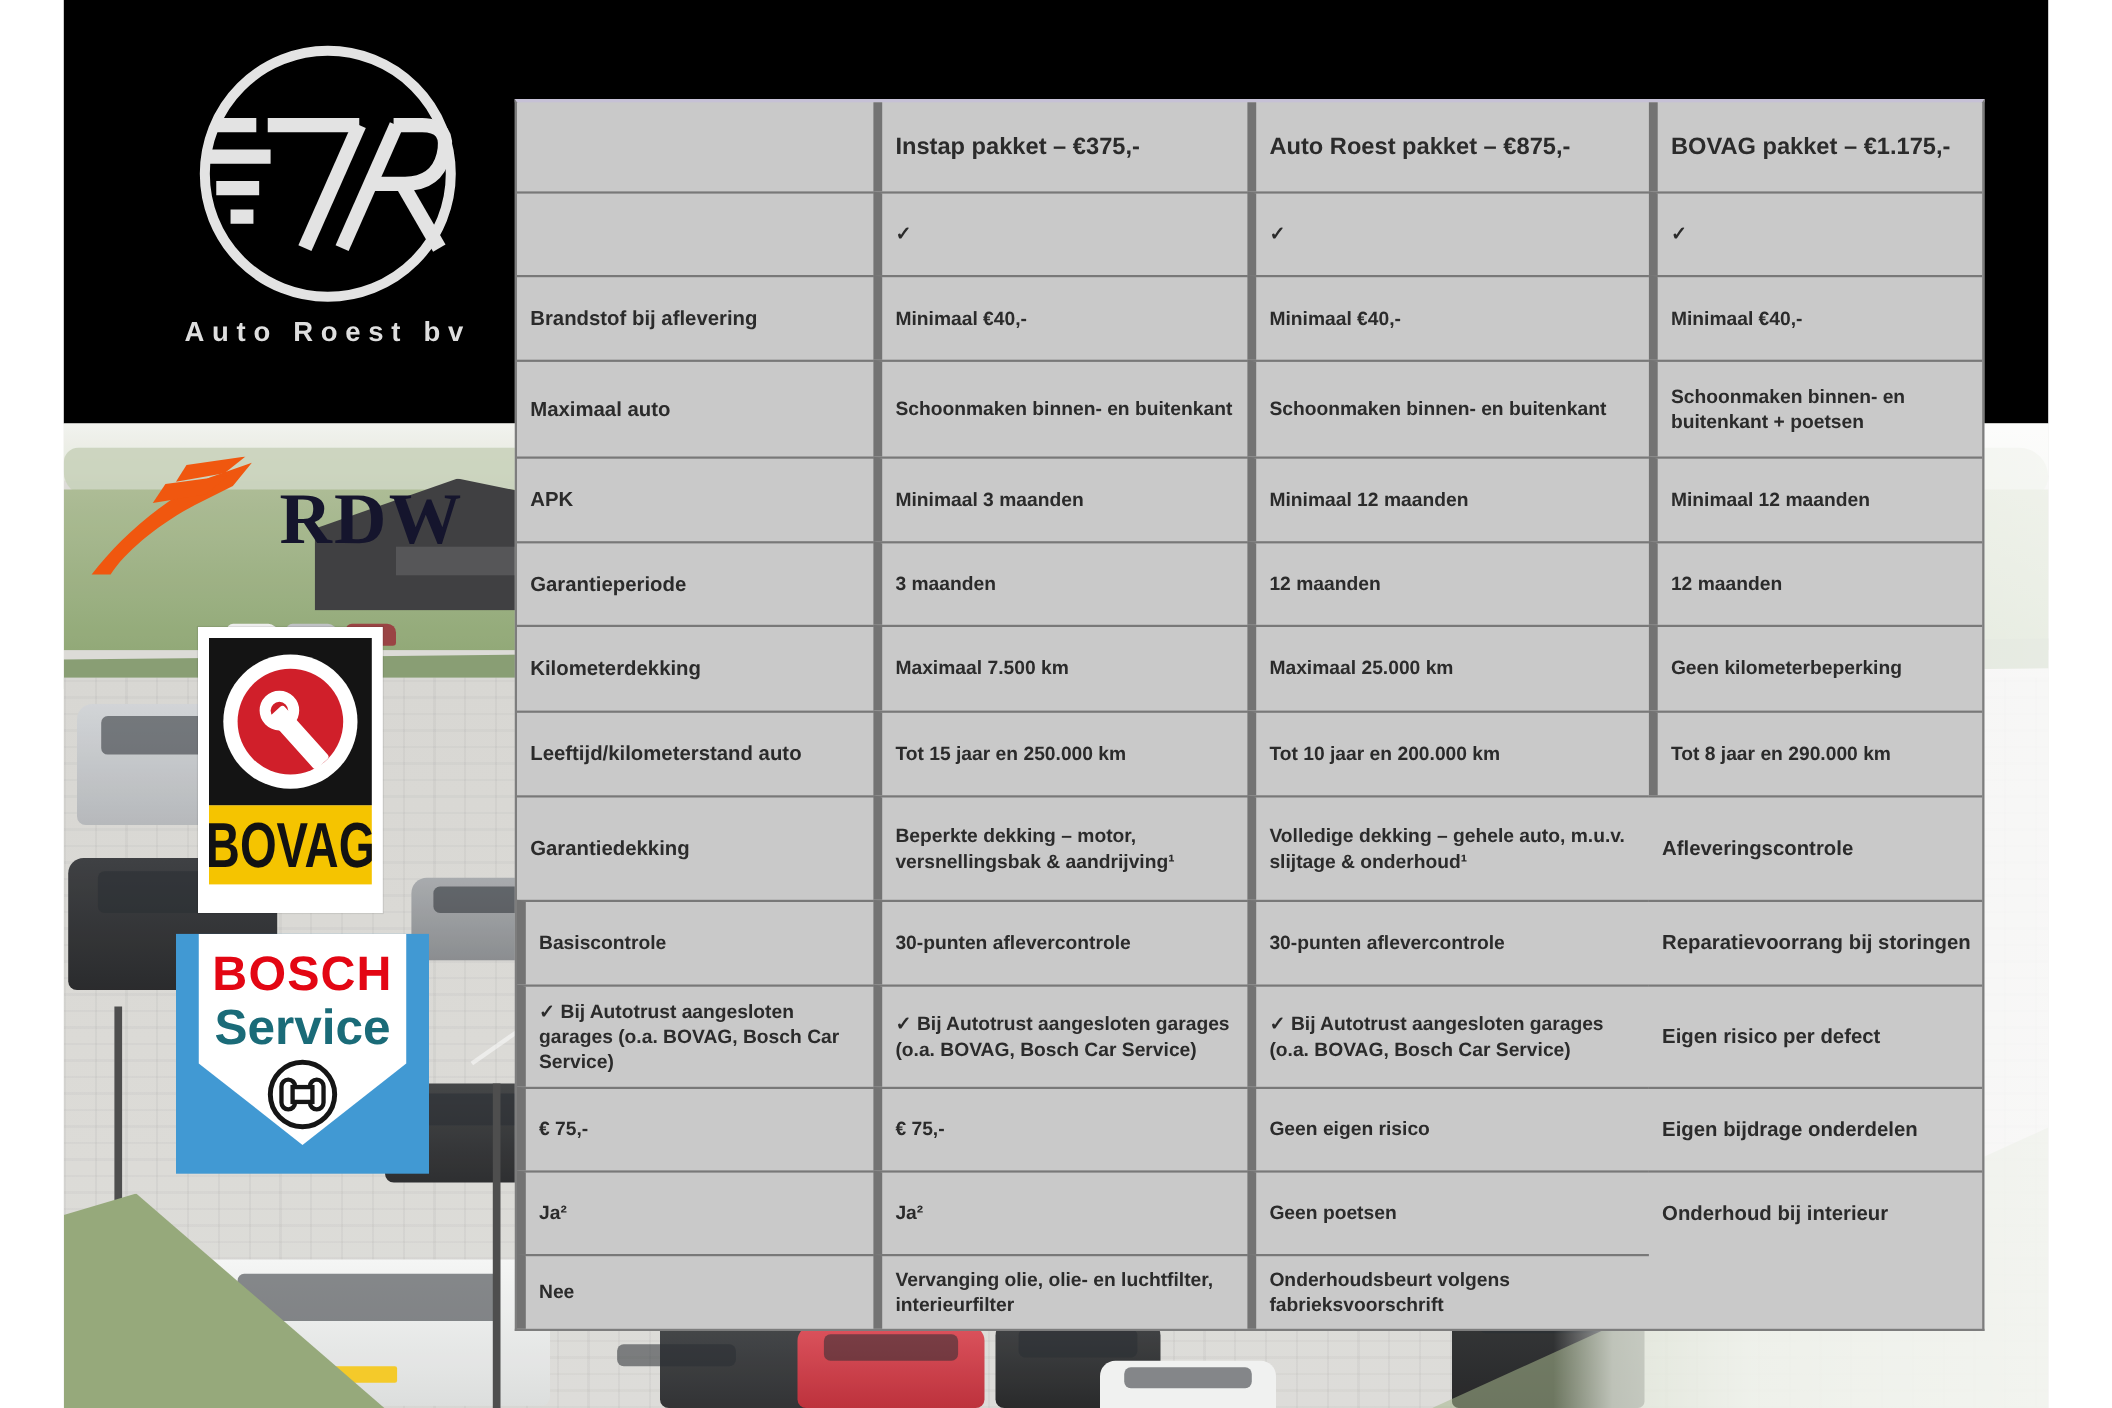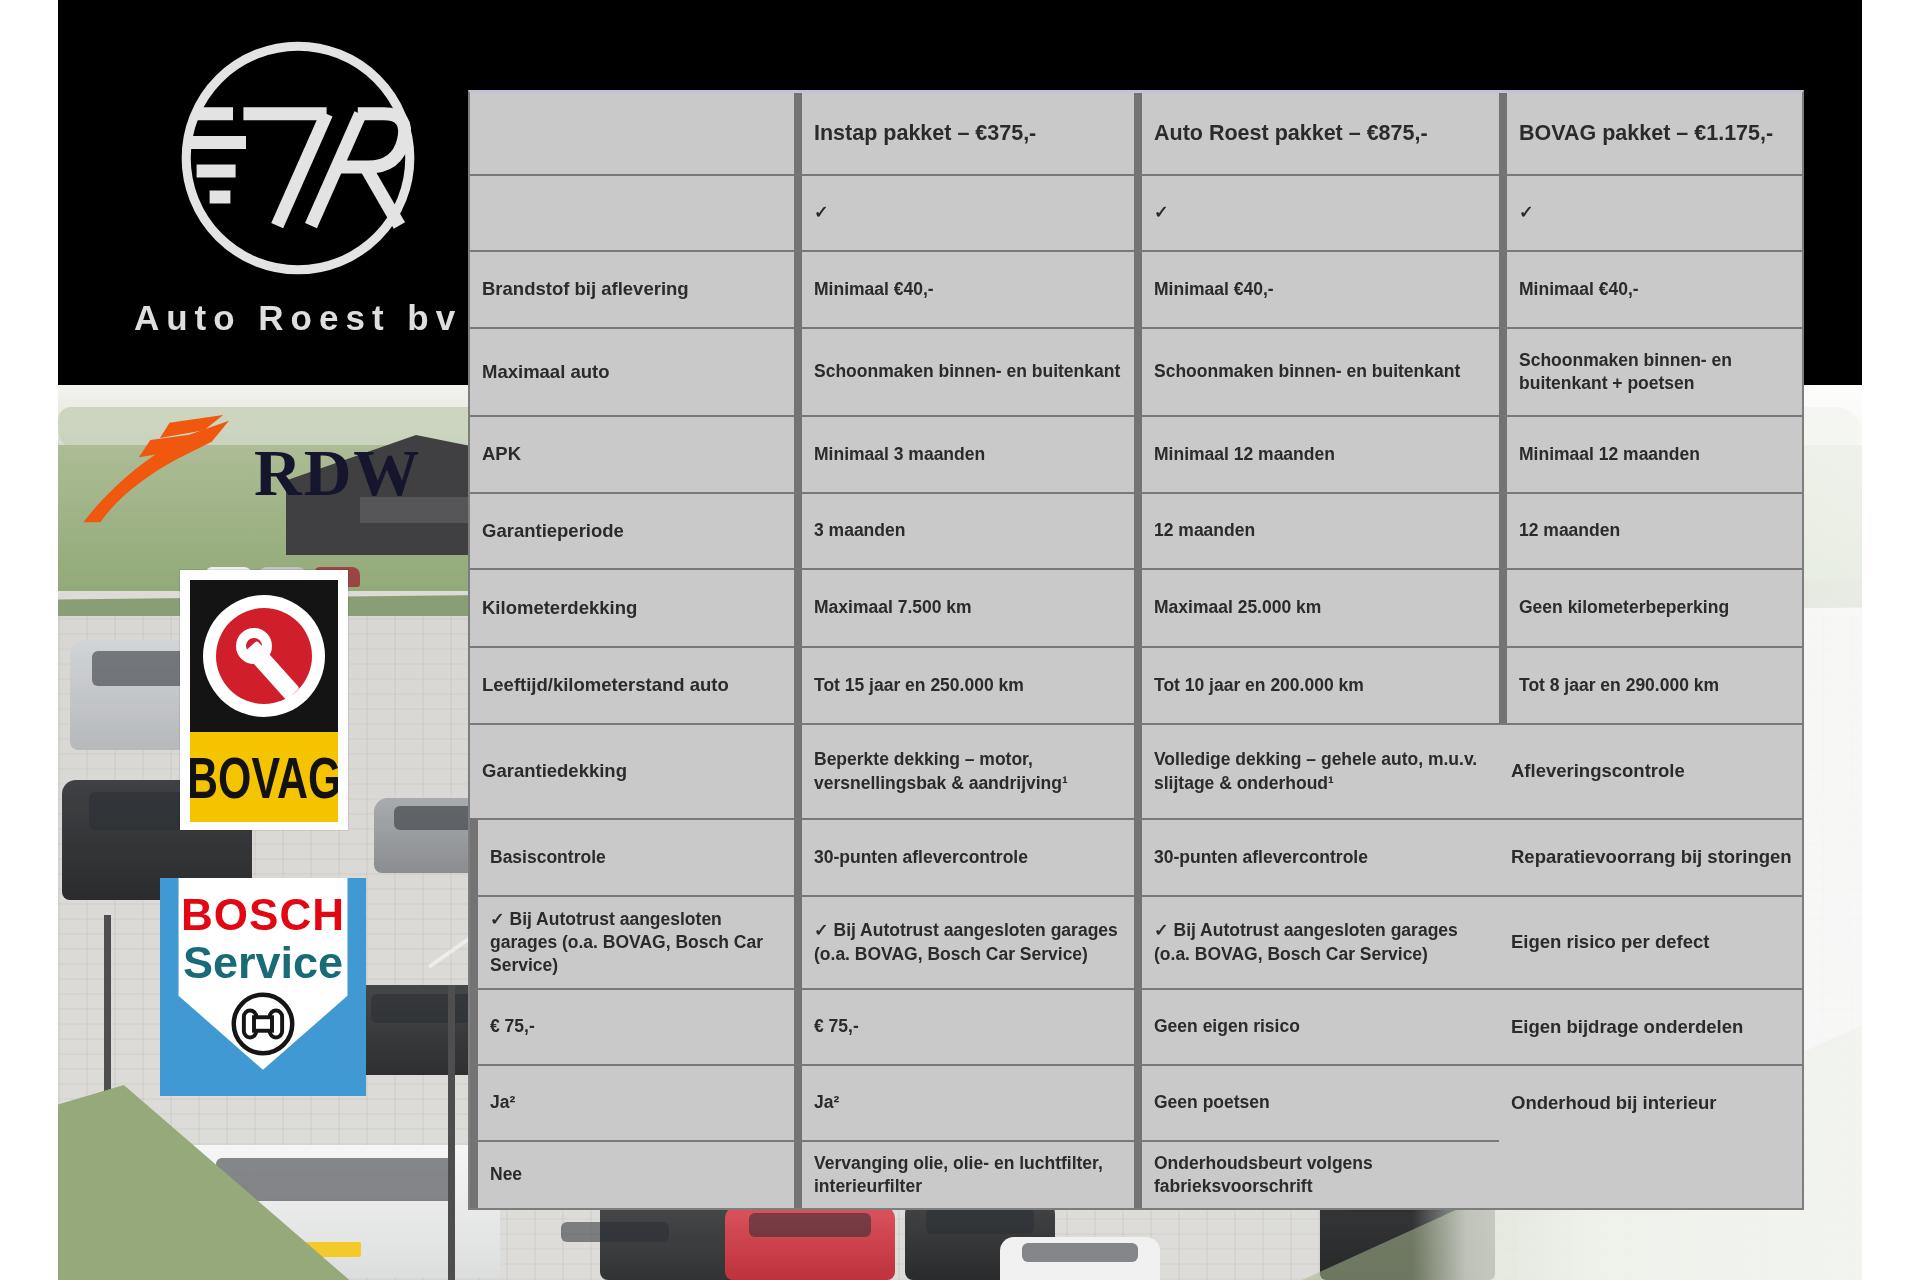--- a/index.html
+++ b/index.html
@@ -3,21 +3,21 @@
 <meta charset="utf-8">
 <style>
   html,body{margin:0;padding:0;background:#ffffff;}
   body{width:1920px;height:1280px;overflow:hidden;position:relative;
        font-family:"Liberation Sans", sans-serif;}
 
   
   .black-band{position:absolute;left:58px;top:0;width:1804px;height:385px;background:#000;}
   .brand{position:absolute;left:40px;top:0;width:400px;height:385px;text-align:center;}
   .brand svg{display:block;margin:28px auto 0 auto;}
-  .brand-name{color:#dedede;font-size:35px;font-weight:bold;letter-spacing:7px;margin-top:10px;white-space:nowrap;}
+  .brand-name{color:#dedede;font-size:25px;font-weight:bold;letter-spacing:7px;white-space:nowrap;}
 
   
   .photo{position:absolute;left:58px;top:385px;width:1804px;height:895px;overflow:hidden;background:#d8d7d3;}
   .sky{position:absolute;left:0;top:0;width:100%;height:52px;background:linear-gradient(180deg,#f1f2ed,#dfe4d7);}
   .treeline{position:absolute;left:0;top:22px;width:100%;height:44px;background:#c2ccb2;border-radius:30px 60px 40px 50px;opacity:.85;}
   .field{position:absolute;left:0;top:60px;width:100%;height:146px;background:linear-gradient(180deg,#a4b58a,#86a069);}
   .grass-strip{position:absolute;left:0;top:205px;width:100%;height:27px;background:#7c9465;transform:skewY(-0.6deg);}
   .pavement{position:absolute;left:0;top:231px;width:100%;height:664px;
     background:
       repeating-linear-gradient(90deg, rgba(110,110,110,0.08) 0 2px, transparent 2px 28px),
@@ -66,24 +66,24 @@
   
   .rdw{position:absolute;left:16px;top:30px;display:flex;align-items:center;}
   .rdw-text{font-family:"Liberation Serif", serif;font-weight:bold;font-size:66px;color:#15152d;margin-left:10px;letter-spacing:2px;}
 
   .bovag-box{position:absolute;left:122px;top:185px;width:168px;height:260px;background:#fff;padding:10px;box-sizing:border-box;box-shadow:0 0 0 1px rgba(0,0,0,0.08);}
   .bovag-top{position:relative;height:152px;background:#141414;overflow:hidden;}
   .bovag-ring{position:absolute;left:50%;top:50%;transform:translate(-50%,-50%);width:122px;height:122px;border-radius:50%;background:#fff;}
   .bovag-disc{position:absolute;left:50%;top:50%;transform:translate(-50%,-50%);width:96px;height:96px;border-radius:50%;background:#d01f2a;}
   .bovag-head{position:absolute;left:50%;top:50%;width:36px;height:36px;margin:-28px 0 0 -28px;border:10px solid #fff;border-radius:50%;box-sizing:border-box;}
   .bovag-handle{position:absolute;left:50%;top:50%;width:18px;height:64px;margin:-12px 0 0 -16px;background:#fff;border-radius:3px;transform-origin:9px 10px;transform:rotate(-42deg);}
-  .bovag-bottom{height:90px;background:#f5c400;display:flex;align-items:center;justify-content:center;overflow:hidden;}
+  .bovag-bottom{height:72px;background:#f5c400;display:flex;align-items:center;justify-content:center;overflow:hidden;}
   .bovag-word{font-size:58px;font-weight:800;color:#121212;transform:scaleX(0.74);letter-spacing:0px;}
 
-  .bosch-box{position:absolute;left:102px;top:493px;width:206px;height:218px;background:#4199d3;}
+  .bosch-box{position:absolute;left:102px;top:464px;width:230px;height:218px;background:#4199d3;}
   .bosch-banner{position:absolute;left:0;top:0;width:100%;height:100%;background:#fff;
     clip-path:polygon(9% 0, 91% 0, 91% 54%, 50% 88%, 9% 54%);
     display:flex;flex-direction:column;align-items:center;padding-top:14px;box-sizing:border-box;}
   .bosch-word{color:#e30613;font-size:44px;font-weight:800;letter-spacing:1px;line-height:1.05;}
   .service-word{color:#1a6b78;font-size:45px;font-weight:bold;line-height:1.1;}
 
   
   .pkg-table{position:absolute;left:468px;top:90px;width:1332px;height:1115px;
     display:grid;grid-template-columns:324px 340px 365px 303px;
     grid-template-rows:81px 76px 77px 88px 77px 76px 78px 77px 95px 77px 93px 76px 76px 68px;

